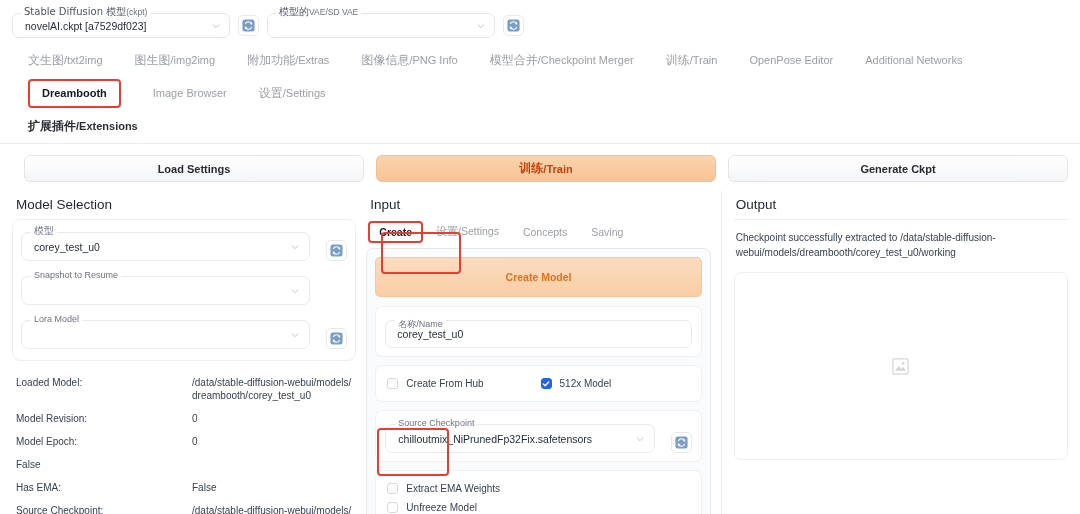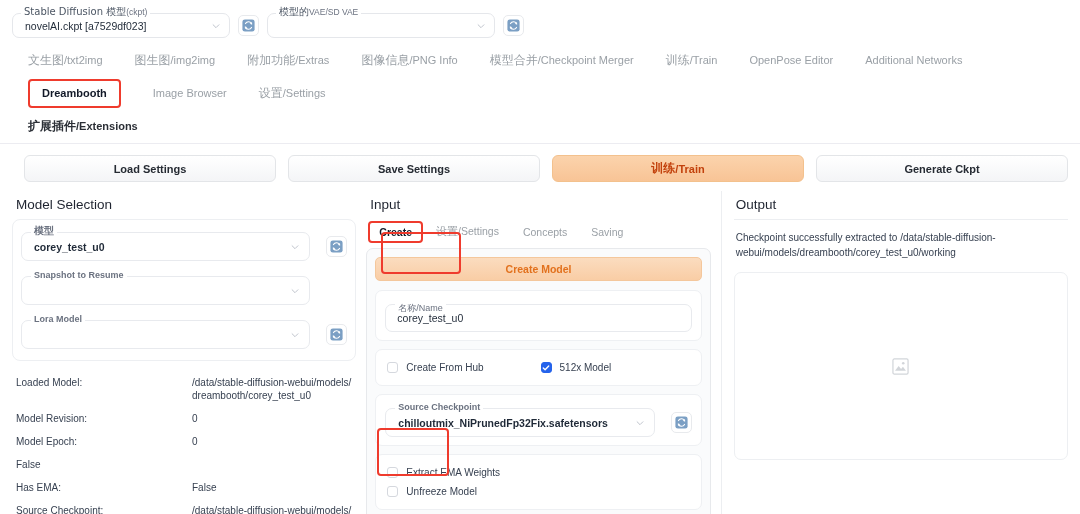--- a/index.html
+++ b/index.html
@@ -78,21 +78,21 @@
 
   
   .body { display: flex; gap: 10px; padding: 0 12px; align-items: flex-start; }
   .col-left { width: 347px; }
   .col-mid  { width: 347px; }
   .col-right { width: 350px; }
 
   .panel-title { font-size: 13.5px; color: #1f2430; padding: 6px 4px 7px 4px; font-weight: 400; }
 
   
-  .ms-field { display: flex; gap: 16px; align-items: flex-start; margin-bottom: 10px; font-weight: bold; }
+  .ms-field { display: flex; gap: 16px; align-items: flex-end; margin-bottom: 10px; }
   .ms-field .field-group { flex: 1; }
   .ms-select {
     border: 1px solid #e8eaee; border-radius: 7px; background: #fff;
     height: 29px; display: flex; align-items: center; padding: 0 9px 0 12px;
     font-size: 10.5px; color: #1f2937; margin-top: 5px;
   }
   .ms-outer {
     border: 1px solid #edeff2; border-radius: 8px; background: #fff;
     padding: 7px 8px 1px 8px;
   }
@@ -114,21 +114,21 @@
   .itab .cjk { font-size: 11px; }
   .itab.sel {
     color: #111827; font-weight: 700; border: 2px solid #ef3b2d;
     border-radius: 4px; padding: 3px 9px;
   }
   .inputpanel {
     border: 1px solid #e7e9ec; border-radius: 7px; background: #fafbfc;
     padding: 8px 8px 10px 8px;
   }
   .create-banner {
-    height: 24px; border-radius: 5px; border: 1px solid #f4c79c;
+    height: 40px; border-radius: 5px; border: 1px solid #f4c79c;
     background: linear-gradient(#fbdcbf,#f9cda5);
     display: flex; align-items: center; justify-content: center;
     font-size: 10.5px; font-weight: 700; color: #e2711d; margin-bottom: 9px;
   }
   .sub-card {
     background: #fff; border: 1px solid #eef0f3; border-radius: 7px;
     padding: 8px 9px; margin-bottom: 8px;
   }
   .txt-input {
     border: 1px solid #e8eaee; border-radius: 7px; background: #fff;
@@ -231,23 +231,20 @@
       <div class="tab"><span>Image Browser</span></div>
       <div class="tab"><span class="cjk">设置</span><span>/Settings</span></div>
       <div style="flex-basis: 100%; height: 0px;"></div>
       <div class="tab dark"><span class="cjk">扩展插件</span><span>/Extensions</span></div>
     </div>
 
   <div class="actionrow" id="actionrow">
       <div class="act-btn">
         <span>Load Settings</span>
       </div>
-      <div class="act-btn">
-        <span>Save Settings</span>
-      </div>
       <div class="act-btn primary">
         <span class="cjk">训练</span>
         <span>/Train</span>
       </div>
       <div class="act-btn">
         <span>Generate Ckpt</span>
       </div>
     </div>
 
   <div class="body">

